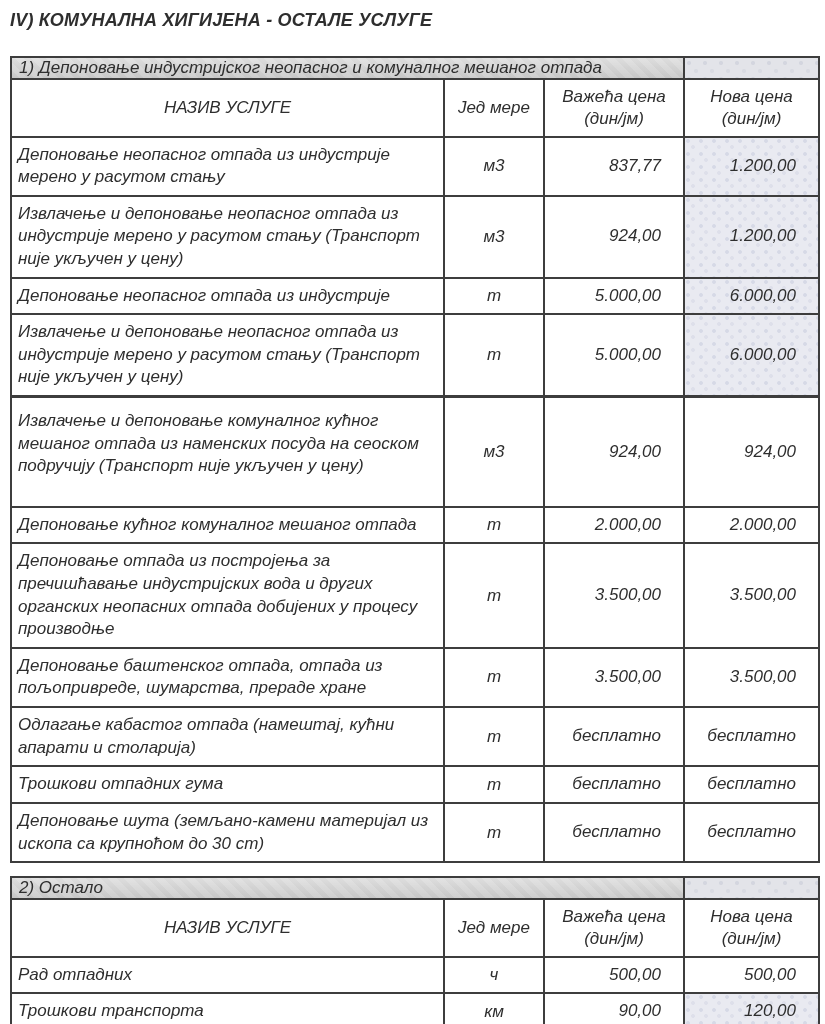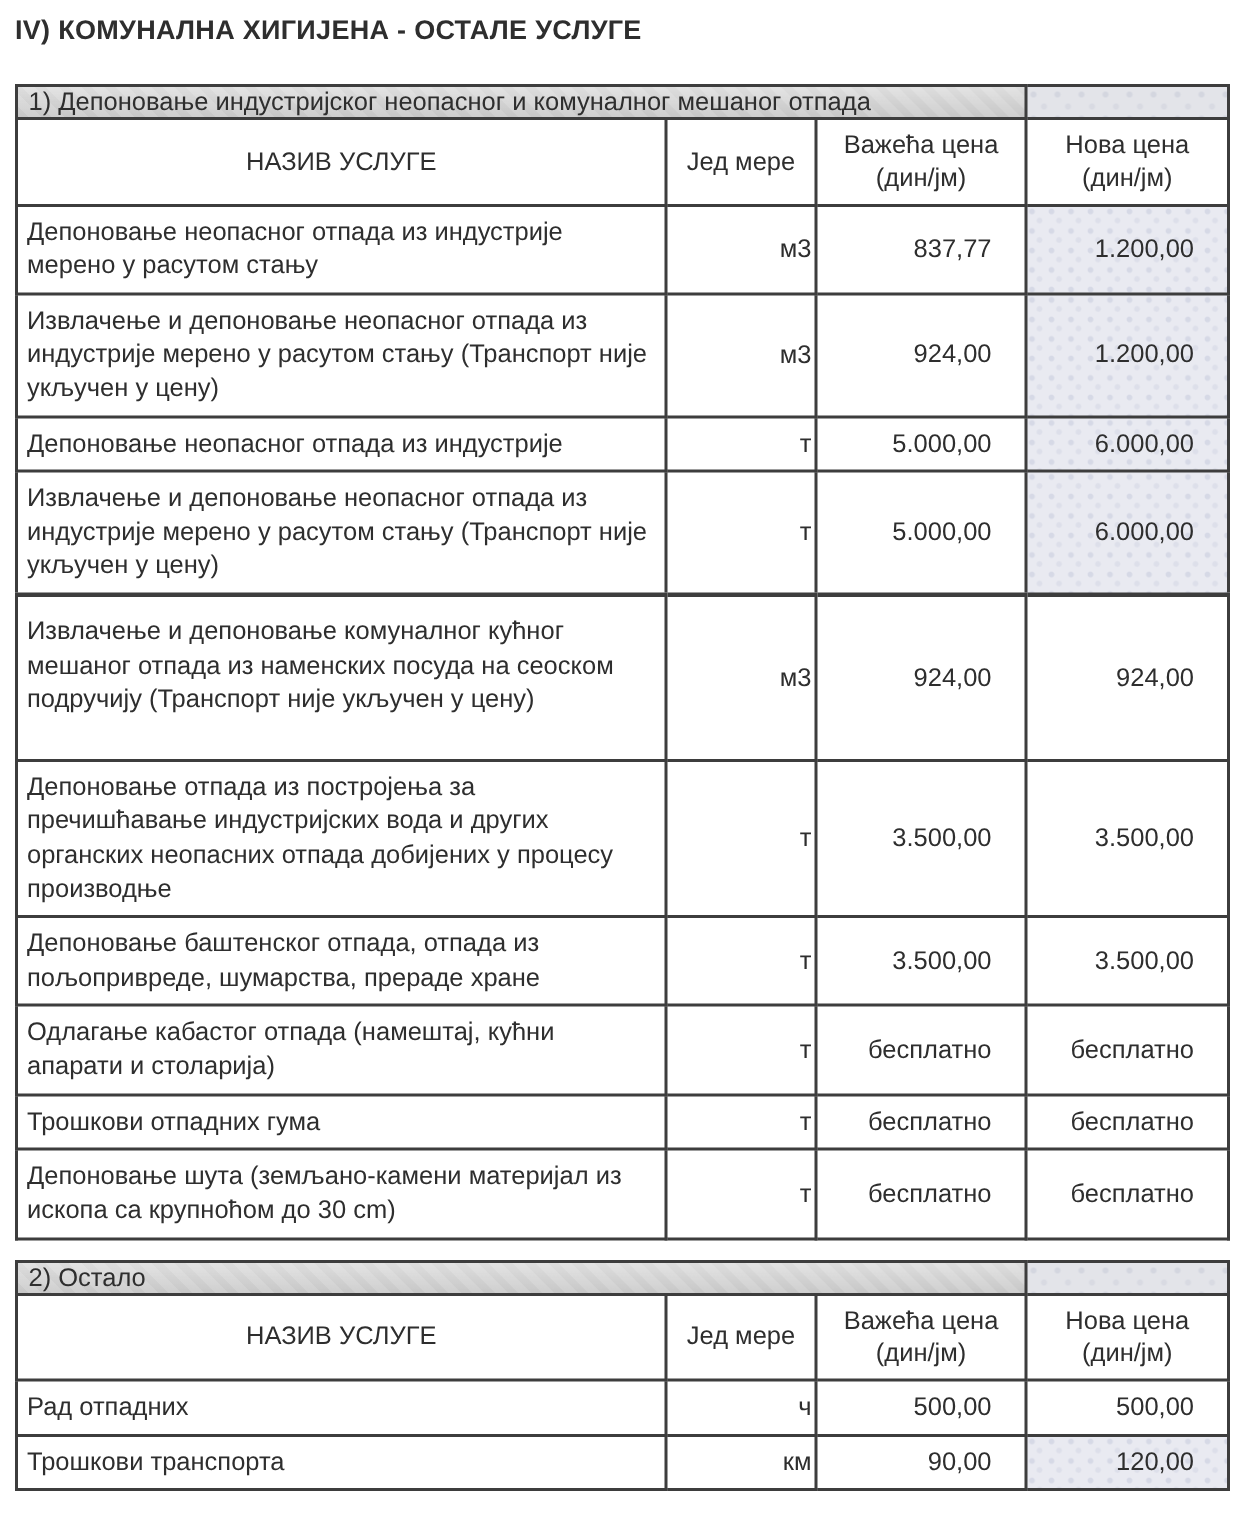--- a/index.html
+++ b/index.html
@@ -16,20 +16,21 @@
     background: var(--page-bg);
     color: var(--text);
     font-family: "Liberation Sans", "DejaVu Sans", sans-serif;
   }
   .page {
     width: 825px;
     height: 1024px;
     padding: 8px 7px 0 10px;
     overflow: hidden;
     background: var(--page-bg);
+    font-style: italic;
   }
   .title {
     font-size: 18px;
     font-weight: bold;
     margin: 2px 0 25px 0;
     letter-spacing: 0.2px;
   }
   table.price-table {
     border-collapse: collapse;
     width: 808px;
@@ -60,21 +61,21 @@
     background-size: 16px 16px;
   }
   .cols-row th {
     padding: 6px 4px;
     white-space: pre-line;
     text-align: center;
     line-height: 1.28;
     height: 49px;
   }
   td.svc  { text-align: left;  padding: 6px 6px; line-height: 1.33; }
-  td.unit { text-align: right; padding: 1px 2px; }
+  td.unit { text-align: center; padding: 1px 2px; }
   td.price { padding: 6px 22px; line-height: 1.33; }
   td.num { text-align: right; }
   td.ctr { text-align: right; }
   td.shaded {
     background-color: var(--new-price-shaded-bg);
     background-image:
       radial-gradient(circle at 3px 3px, rgba(140,150,185,0.20) 1.5px, transparent 2.3px),
       radial-gradient(circle at 8px 9px, rgba(140,150,185,0.13) 1.5px, transparent 2.3px);
     background-size: 13px 13px;
   }
@@ -135,20 +136,26 @@
           <td class="price num">5.000,00</td>
           <td class="price num shaded">6.000,00</td>
         </tr>
         <tr>
           <td class="svc">Извлачење и депоновање комуналног кућног мешаног отпада из наменских посуда  на сеоском подручију (Транспорт није укључен у цену)</td>
           <td class="unit">м3</td>
           <td class="price num">924,00</td>
           <td class="price num">924,00</td>
         </tr>
         <tr>
+          <td class="svc">Депоновање кућног комуналног мешаног отпада</td>
+          <td class="unit">т</td>
+          <td class="price num">2.000,00</td>
+          <td class="price num">2.000,00</td>
+        </tr>
+        <tr>
           <td class="svc">Депоновање отпада из постројења за пречишћавање индустријских  вода и других органских неопасних отпада добијених у процесу производње</td>
           <td class="unit">т</td>
           <td class="price num">3.500,00</td>
           <td class="price num">3.500,00</td>
         </tr>
         <tr>
           <td class="svc">Депоновање баштенског отпада, отпада из пољопривреде, шумарства, прераде хране</td>
           <td class="unit">т</td>
           <td class="price num">3.500,00</td>
           <td class="price num">3.500,00</td>

